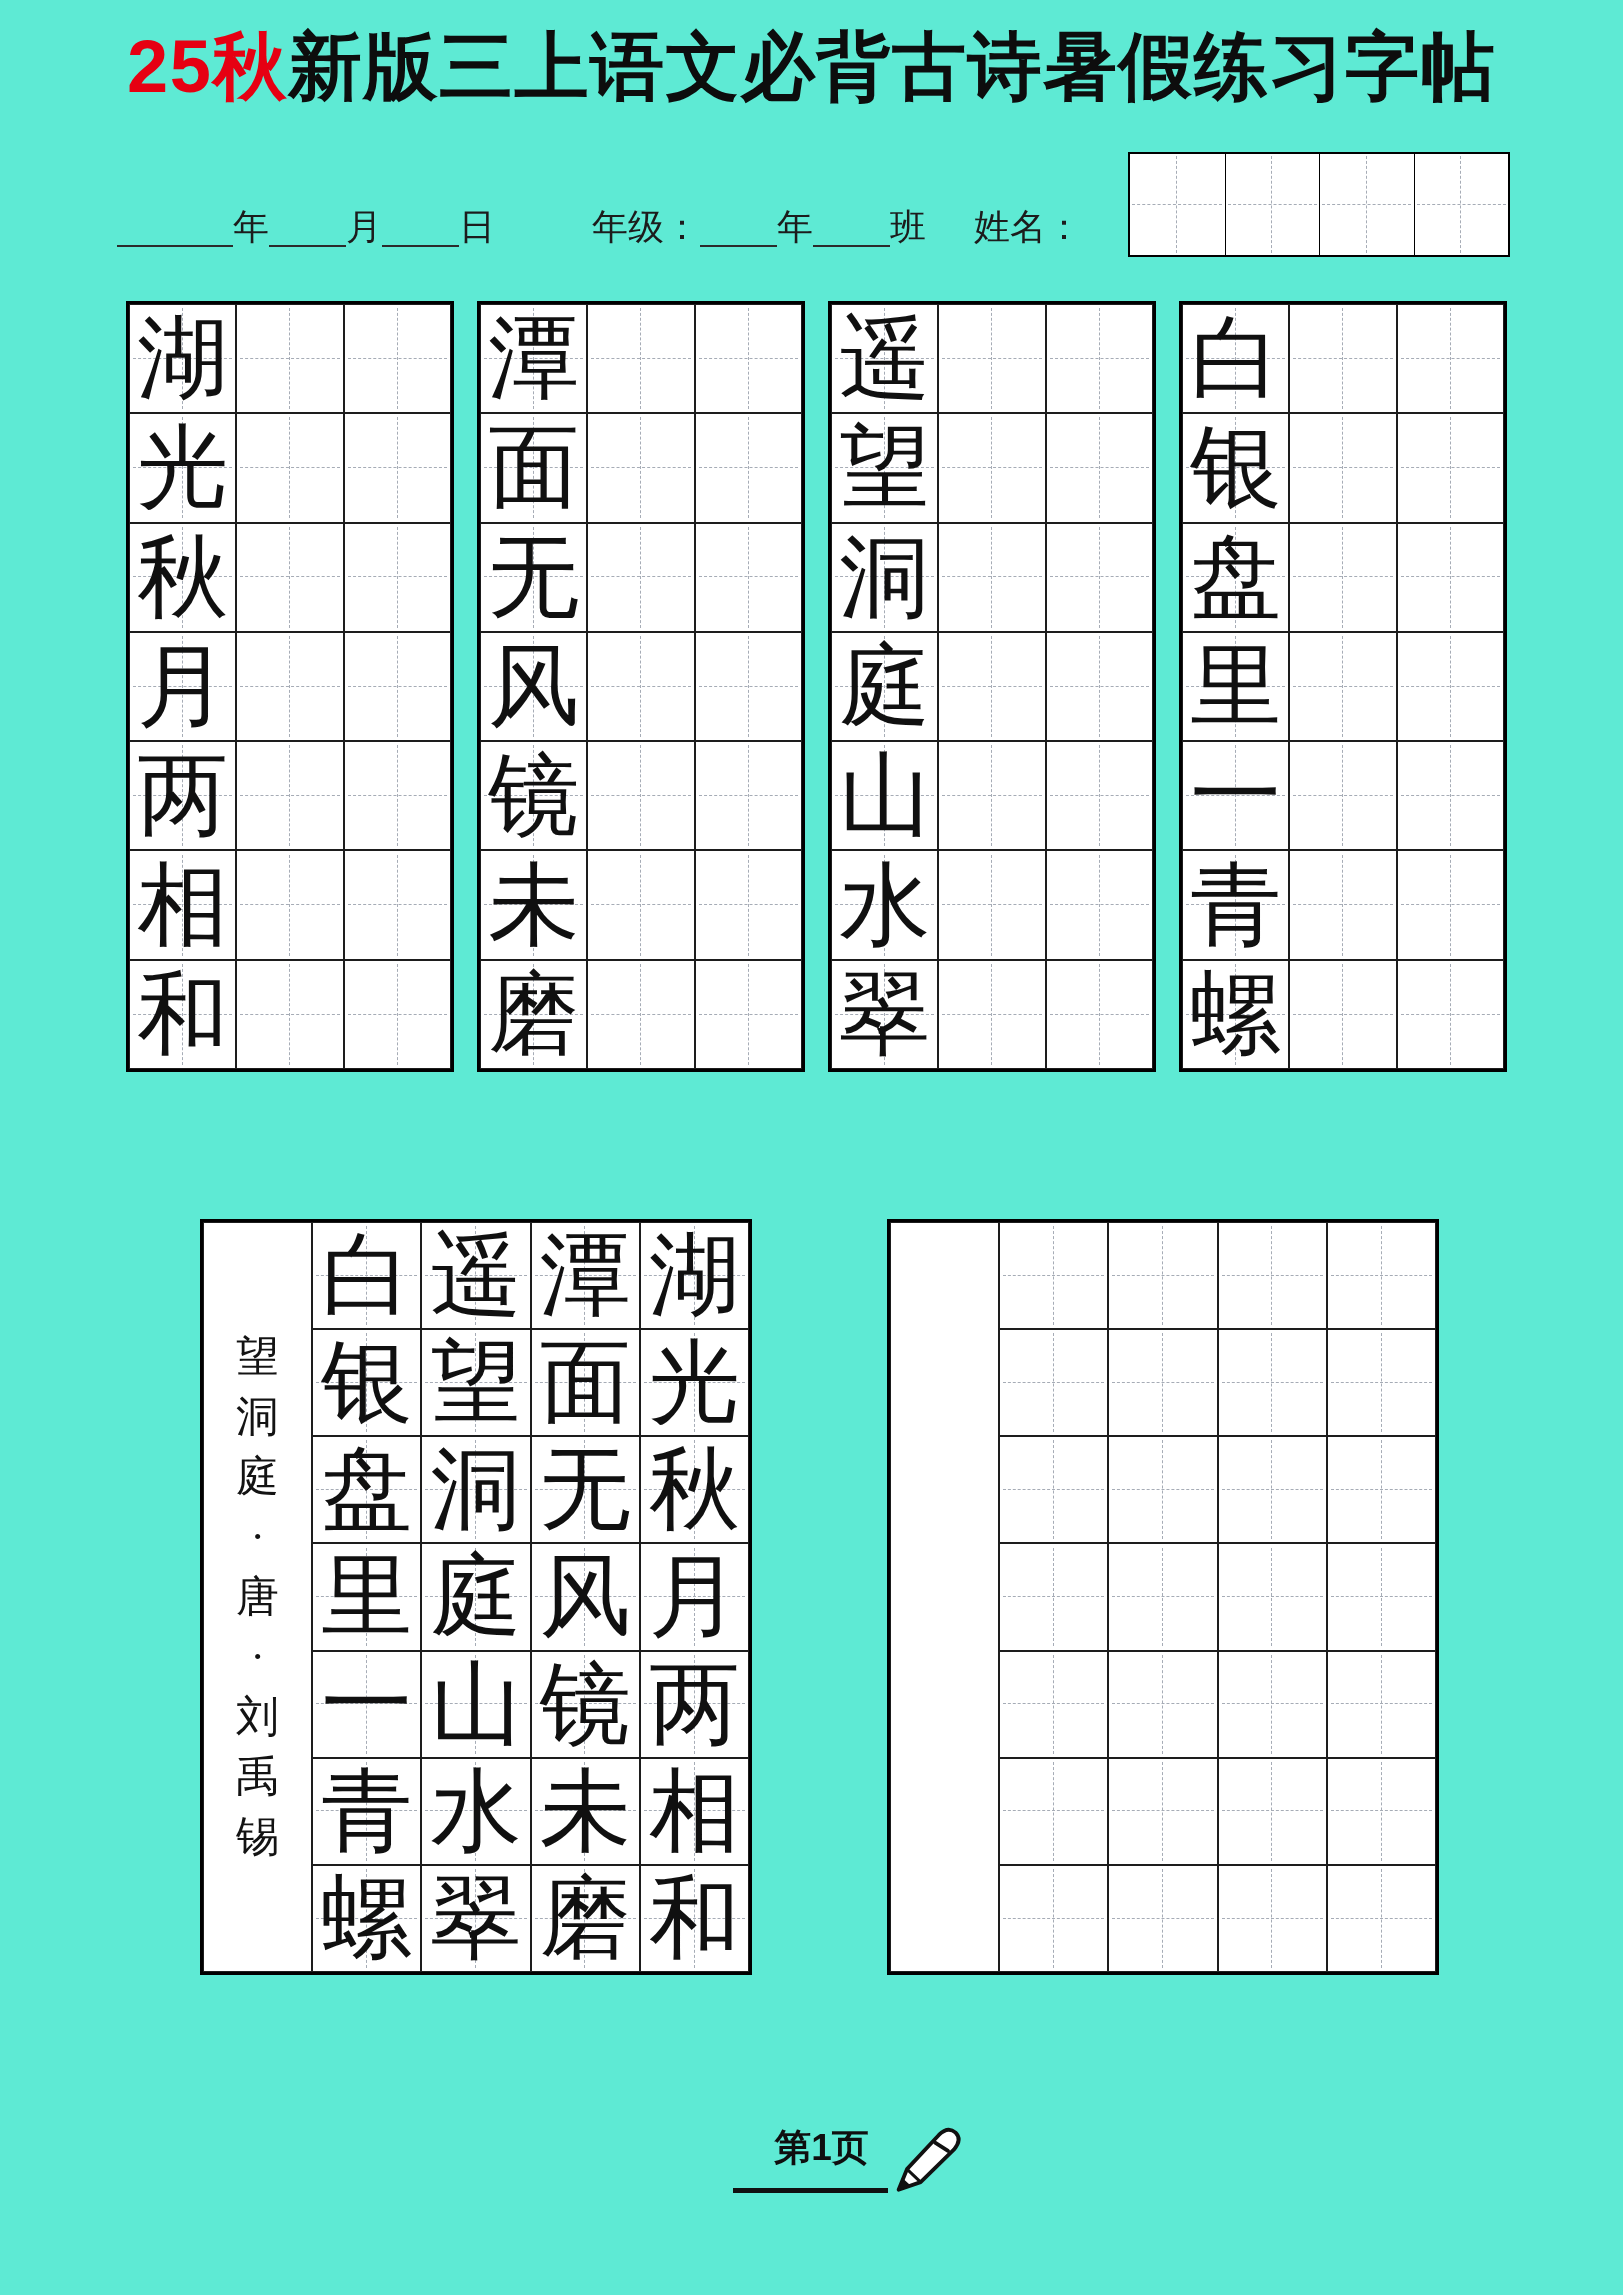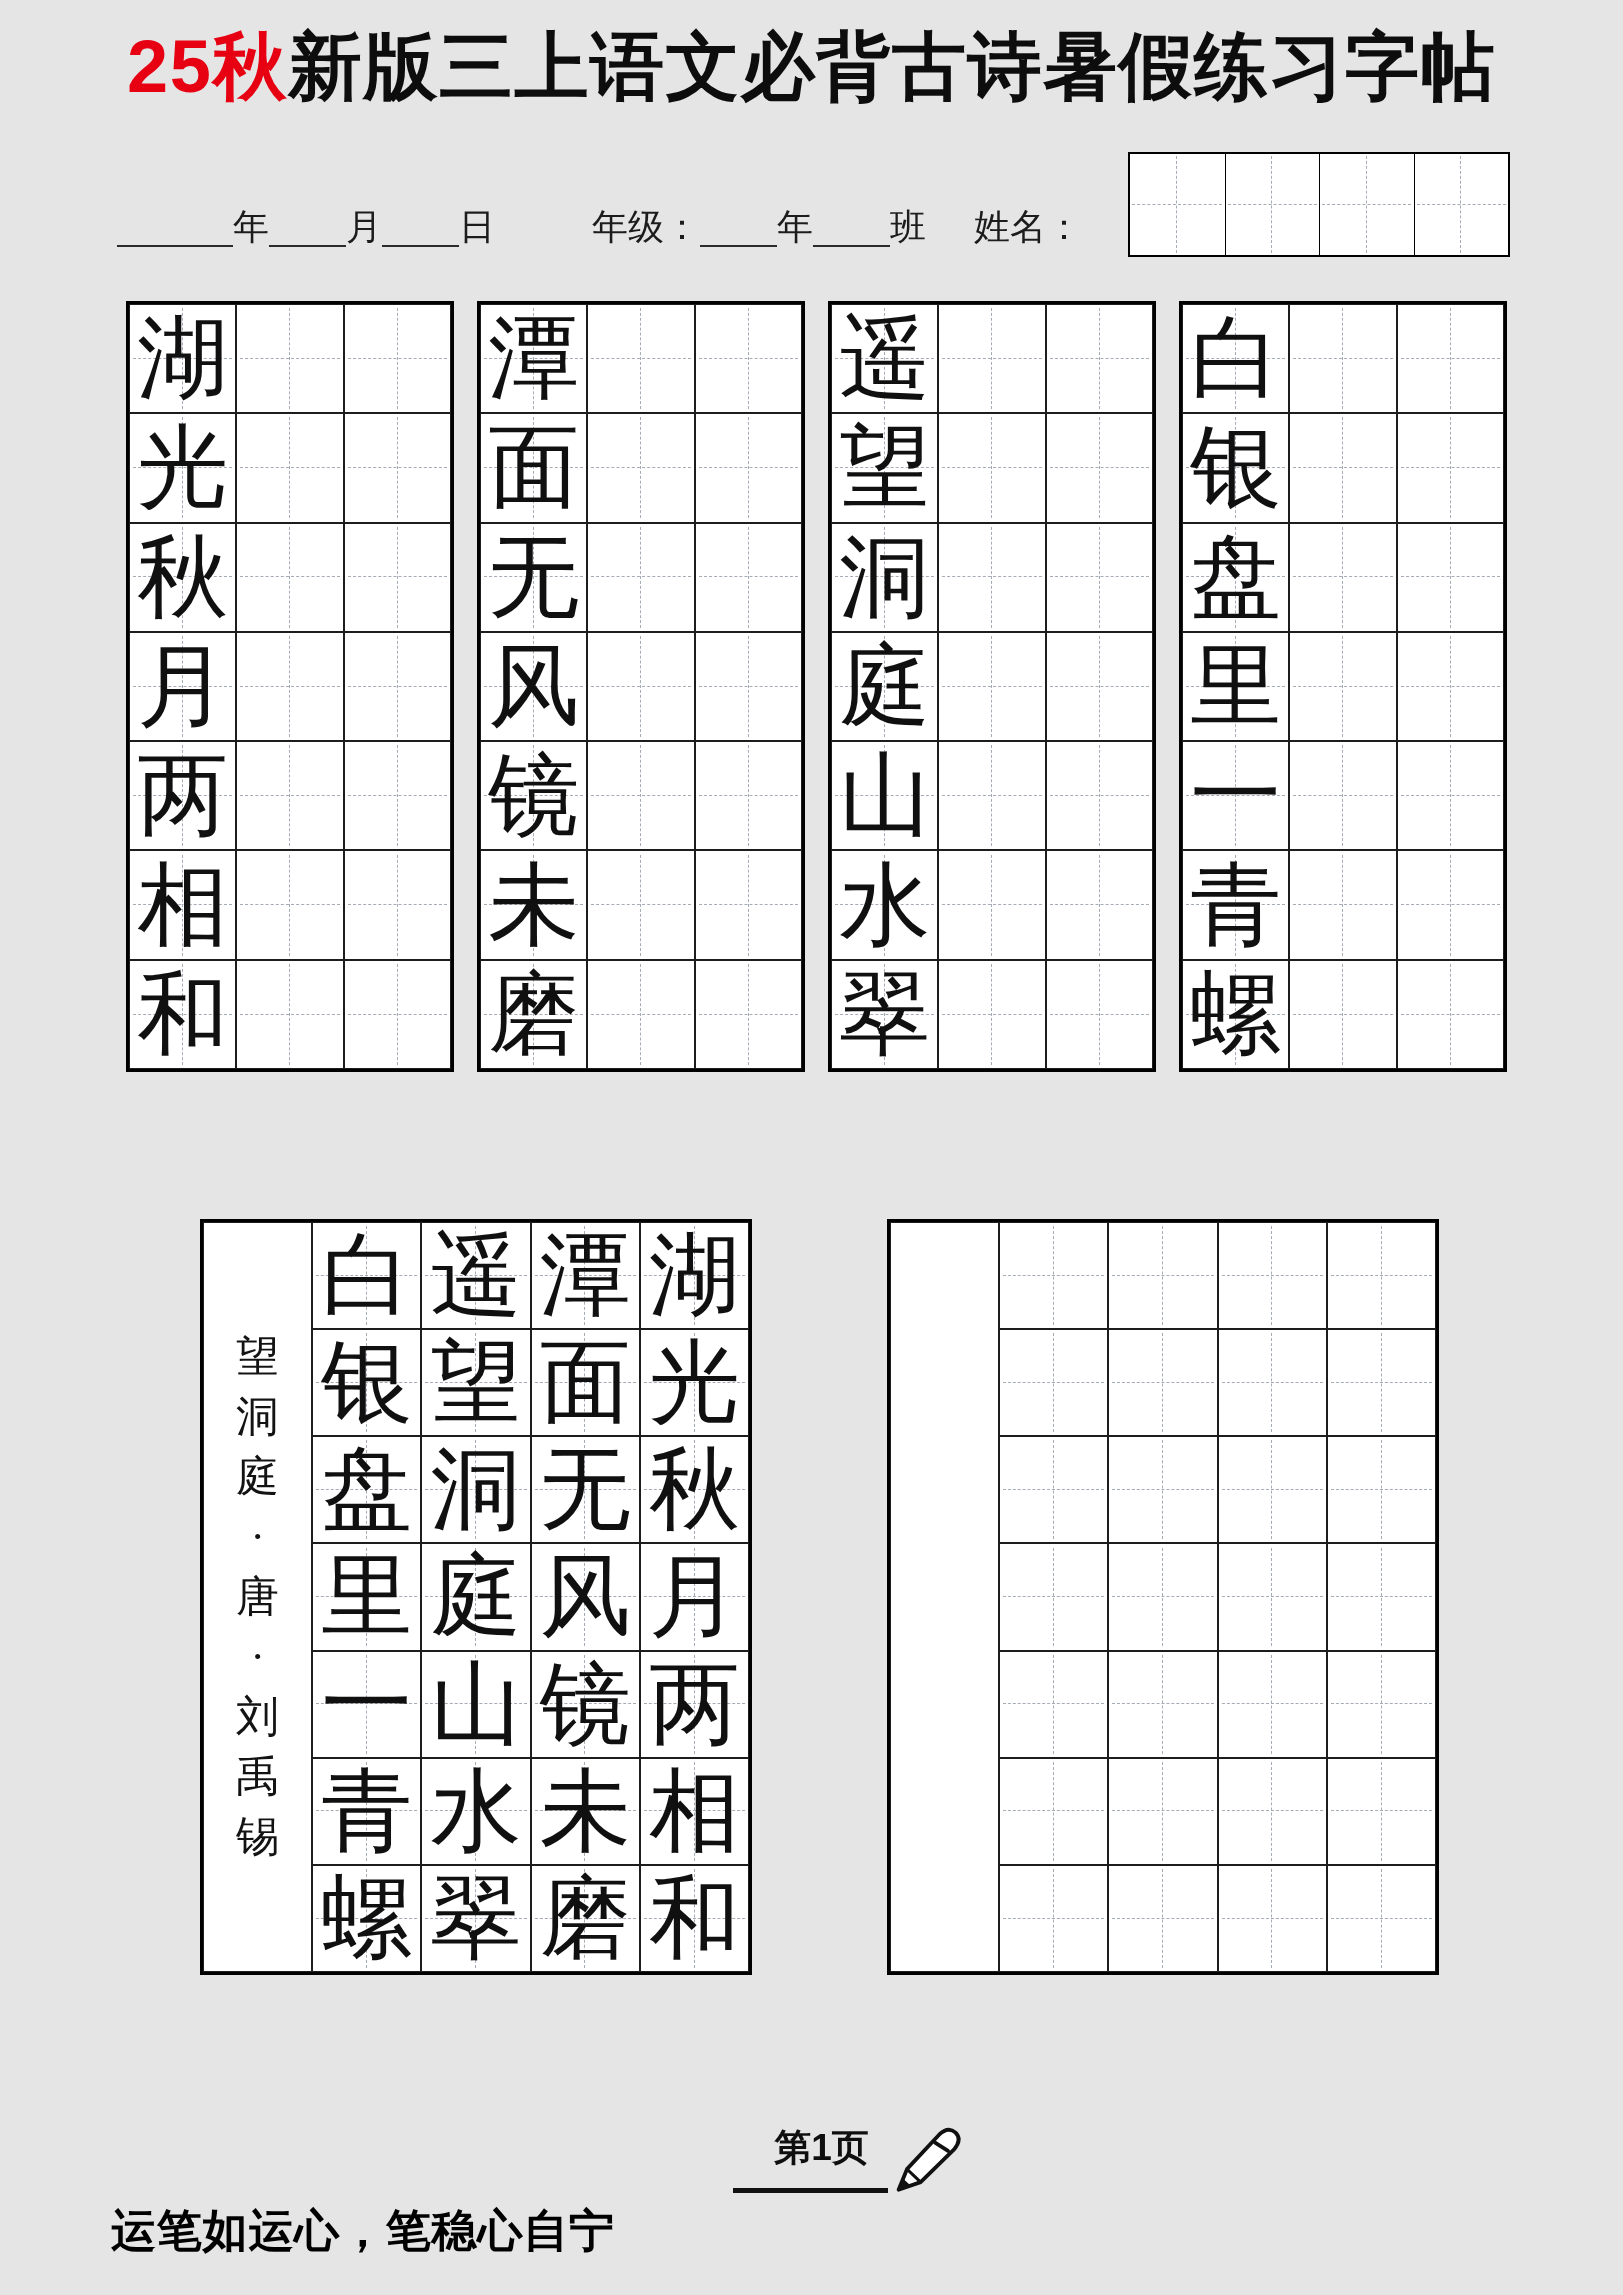--- a/index.html
+++ b/index.html
@@ -1,20 +1,20 @@
 <!DOCTYPE html>
 <html style="font-size:12.4px"><head>
 <meta charset="utf-8">
 <style>
   * { margin:0; padding:0; box-sizing:border-box; }
   html,body { background:#ffffff; }
   body { width:1623px; height:2295px; position:relative;
          font-family:"Liberation Serif","DejaVu Serif",serif; color:#151515; }
 
-  .page { position:absolute; left:0; top:0; width:1623px; height:2295px; background:#e5e5e5; overflow:hidden; }
+  .page { position:absolute; left:0; top:0; width:1623px; height:2295px; background:#5eead4; overflow:hidden; }
 
   
   .title { position:absolute; top:26px; left:0; width:100%; text-align:center;
            font-family:"Liberation Sans","DejaVu Sans",sans-serif; font-weight:900;
            font-size:74px; letter-spacing:1.5px; white-space:nowrap; color:#0d0d0d; line-height:1.1; }
 
   
   .dateline { position:absolute; left:117px; top:199px; height:48px; display:flex;
               align-items:flex-end; font-size:36px; line-height:1.05; white-space:nowrap; color:#1c1c1c; }
   .blank { display:inline-block; border-bottom:2.3px solid #2b2b2b; height:39px; }
@@ -383,16 +383,15 @@
     <div class="pagenum">第1页</div>
     <div class="pageline"></div>
     <svg class="pen" viewBox="0 0 100 100">
       <path d="M10 93 L21 66 L63 21 Q75 9 85 18 Q94 27 83 40 L39 83 Z" fill="#ffffff" stroke="#111" stroke-width="5" stroke-linejoin="round"></path>
       <path d="M58 31 L75 42" fill="none" stroke="#111" stroke-width="5" stroke-linecap="round"></path>
       <path d="M21 66 L39 83" fill="none" stroke="#111" stroke-width="4"></path>
       <path d="M10 93 L15 79 L25 88 Z" fill="#111" stroke="#111" stroke-width="2"></path>
     </svg>
   </div>
 
-  <div class="motto">运笔如运心，笔稳心自宁</div>
 
 </div>
 
 
 </body></html>

